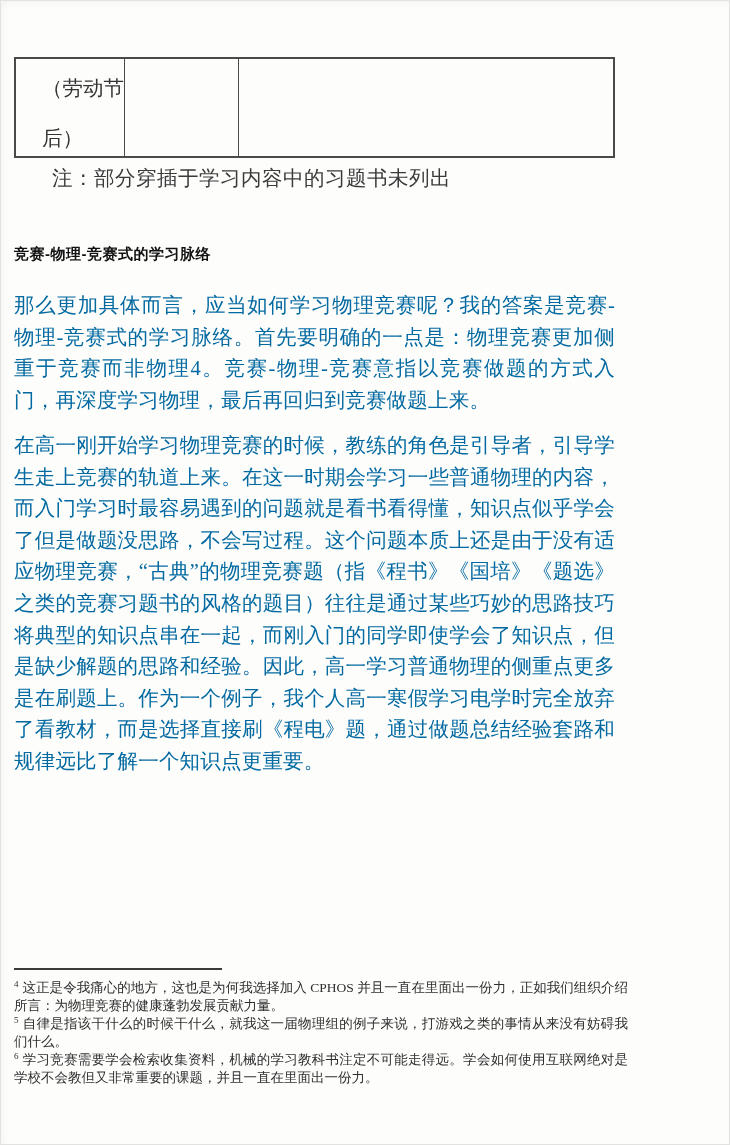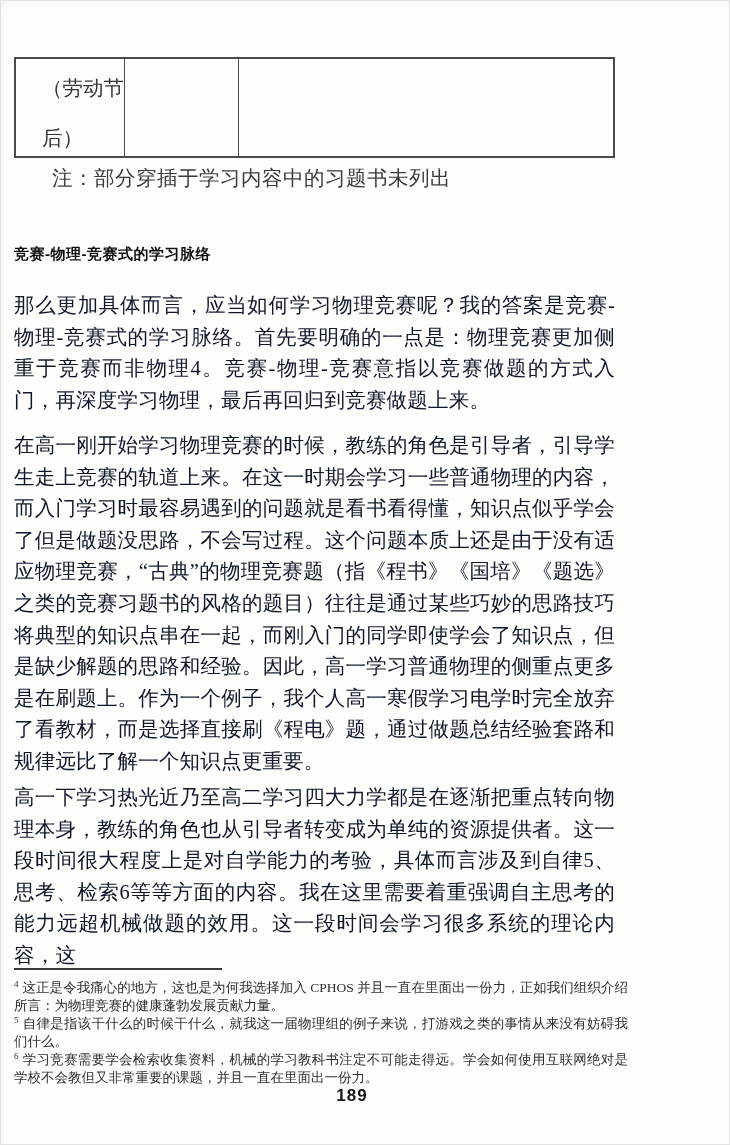--- a/index.html
+++ b/index.html
@@ -67,21 +67,21 @@
     letter-spacing: 0.5px;
   }
   
   .para {
     position: absolute;
     left: 14px;
     width: 601px;
     font-size: 20.5px;
     line-height: 31.6px;
     text-align: justify;
-    color: #0f172a;
+    color: #0369a1;
     letter-spacing: 0.2px;
   }
   .p1 { top: 290px; }
   .p2 { top: 430px; }
   .p3 { top: 782px; }
   
   .fn-rule {
     position: absolute;
     top: 968px; left: 14px;
     width: 208px; height: 0;
@@ -137,31 +137,29 @@
   </div>
 
   <div class="note">注：部分穿插于学习内容中的习题书未列出</div>
 
   <h1 class="heading">竞赛-物理-竞赛式的学习脉络</h1>
 
   <p class="para p1">那么更加具体而言，应当如何学习物理竞赛呢？我的答案是竞赛-物理-竞赛式的学习脉络。首先要明确的一点是：物理竞赛更加侧重于竞赛而非物理4。竞赛-物理-竞赛意指以竞赛做题的方式入门，再深度学习物理，最后再回归到竞赛做题上来。</p>
 
   <p class="para p2">在高一刚开始学习物理竞赛的时候，教练的角色是引导者，引导学生走上竞赛的轨道上来。在这一时期会学习一些普通物理的内容，而入门学习时最容易遇到的问题就是看书看得懂，知识点似乎学会了但是做题没思路，不会写过程。这个问题本质上还是由于没有适应物理竞赛，“古典”的物理竞赛题（指《程书》《国培》《题选》之类的竞赛习题书的风格的题目）往往是通过某些巧妙的思路技巧将典型的知识点串在一起，而刚入门的同学即使学会了知识点，但是缺少解题的思路和经验。因此，高一学习普通物理的侧重点更多是在刷题上。作为一个例子，我个人高一寒假学习电学时完全放弃了看教材，而是选择直接刷《程电》题，通过做题总结经验套路和规律远比了解一个知识点更重要。</p>
 
-  <p class="para p3">高一下学习热光近乃至高二学习四大力学都是在逐渐把重点转向物理本身，教练的角色也从引导者转变成为单纯的资源提供者。这一段时间很大程度上是对自学能力的考验，具体而言涉及到自律5、思考、检索6等等方面的内容。我在这里需要着重强调自主思考的能力远超机械做题的效用。这一段时间会学习很多系统的理论内容，这</p>
 
   <div class="fn-rule"></div>
 
   <div class="footnotes">
     <div class="footnote">
       <sup>4</sup><span>这正是令我痛心的地方，这也是为何我选择加入 CPHOS 并且一直在里面出一份力，正如我们组织介绍所言：为物理竞赛的健康蓬勃发展贡献力量。</span>
     </div>
     <div class="footnote">
       <sup>5</sup><span>自律是指该干什么的时候干什么，就我这一届物理组的例子来说，打游戏之类的事情从来没有妨碍我们什么。</span>
     </div>
     <div class="footnote">
       <sup>6</sup><span>学习竞赛需要学会检索收集资料，机械的学习教科书注定不可能走得远。学会如何使用互联网绝对是学校不会教但又非常重要的课题，并且一直在里面出一份力。</span>
     </div>
   </div>
 
-  <div class="pagenum">189</div>
 
 </div>
 
 </body></html>

